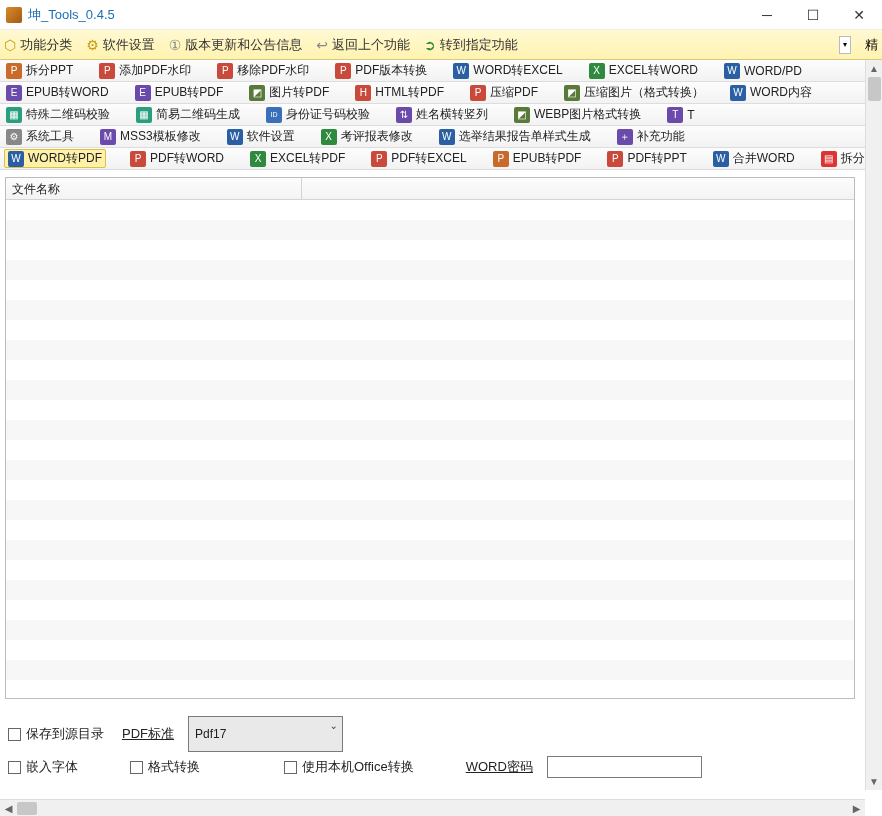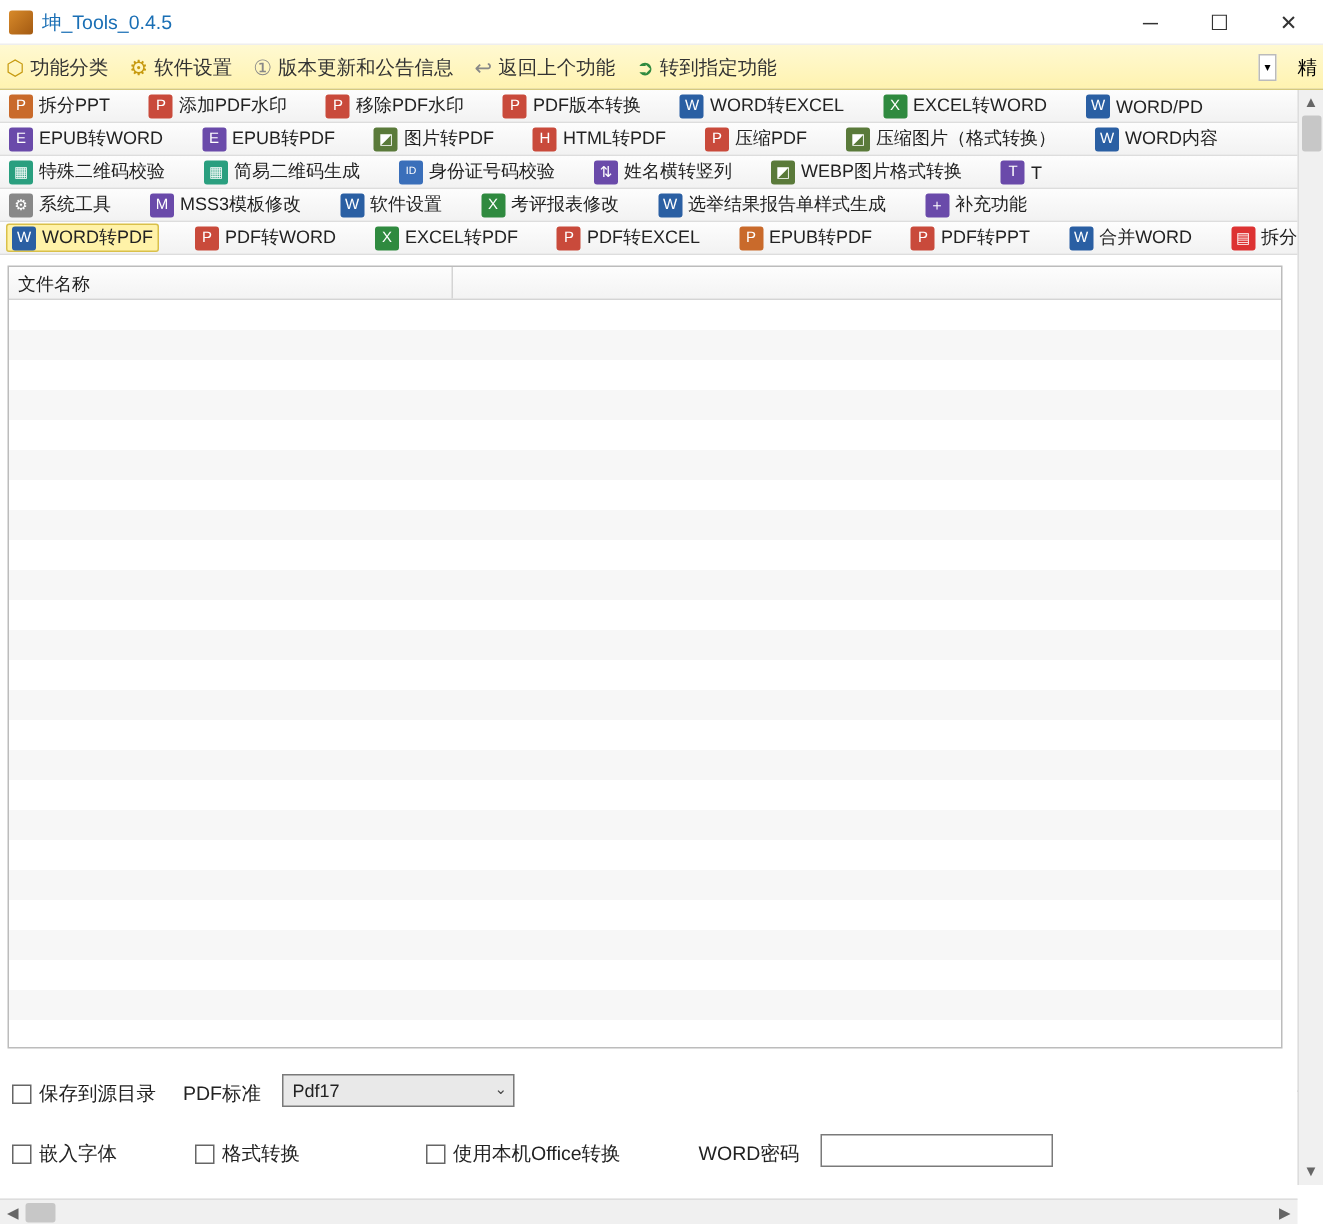--- a/index.html
+++ b/index.html
@@ -130,37 +130,37 @@
     .trow .cell { font-size:12px; padding:2px 6px; }
     .trow .cell.c1 { width: 296px; }
     .trow .cell.c2 { width: 298px; }
     .trow .cell.c3 { flex:1; }
     
     .optrow {
       position: absolute;
       left: 8px;
       width: 870px;
       display: flex;
-      align-items: flex-end;
+      align-items: center;
       gap: 14px;
       font-size: 13px;
       color: #222;
     }
     .optrow.r1 { top: 716px; }
     .optrow.r2 { top: 756px; }
     .chk {
       display: inline-flex; align-items: center; gap: 5px;
     }
     .chk .box {
       width: 13px; height: 13px;
       border: 1px solid #666; background:#fff;
     }
-    .lbl-inline { margin-left: 4px; }
+    .lbl-inline { margin-left: 4px; text-decoration: underline; }
     .combo {
-      width: 155px; height: 22px;
+      width: 155px; height: 36px;
       border: 1px solid #7a7a7a;
       background: #e9e9e9;
       display: inline-flex; align-items:center;
       padding: 0 6px;
       font-size: 12px;
       position: relative;
     }
     .combo .arrow {
       position:absolute; right:4px; top:3px;
       font-size:10px; color:#444;

